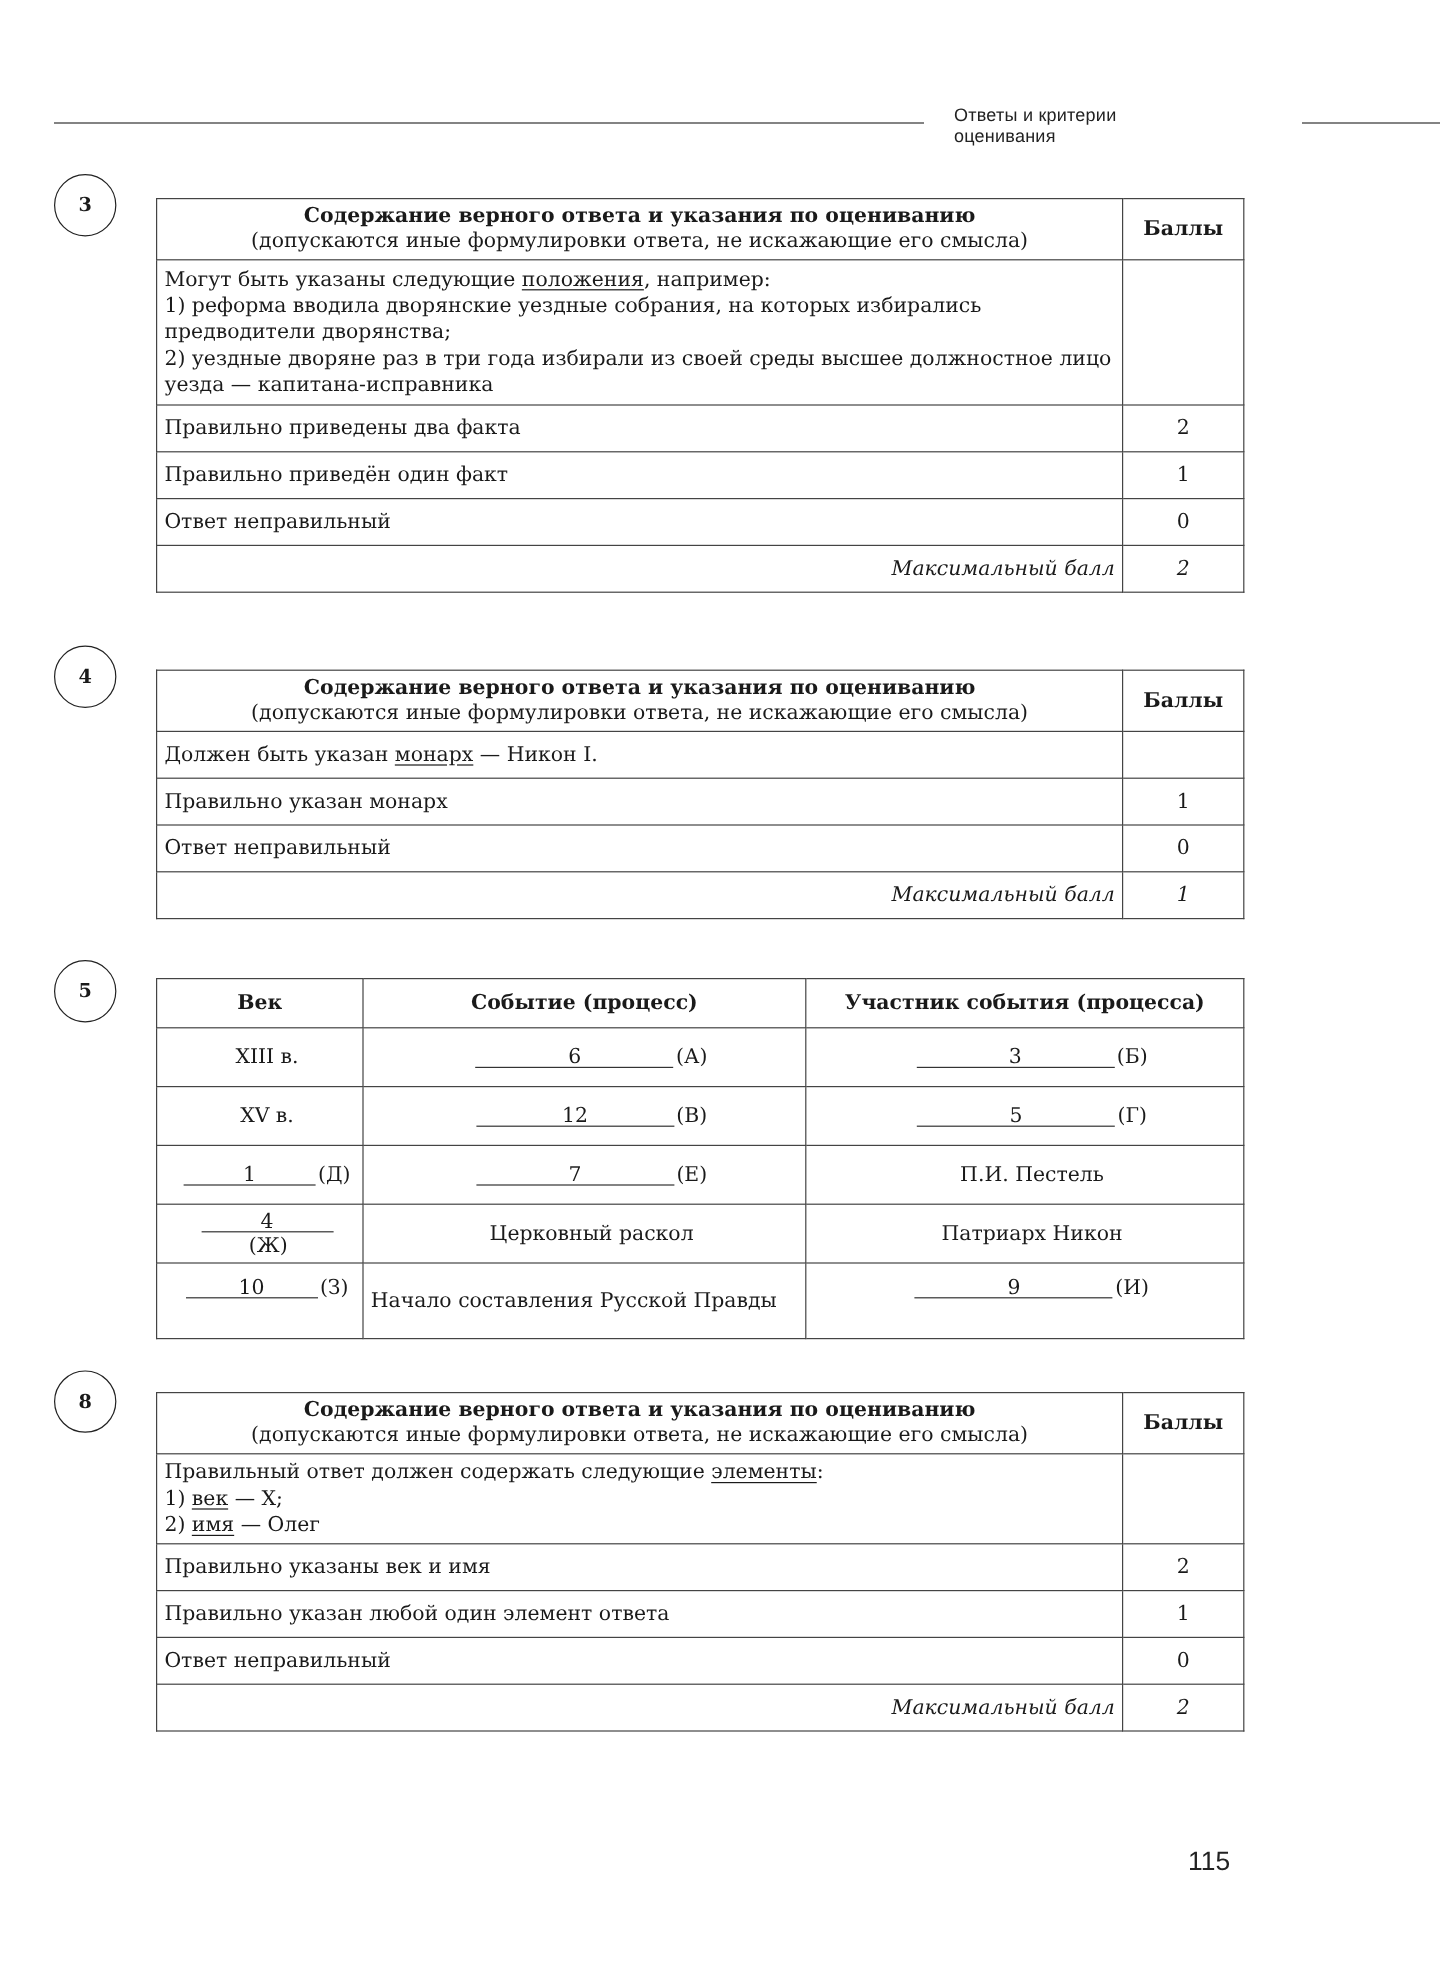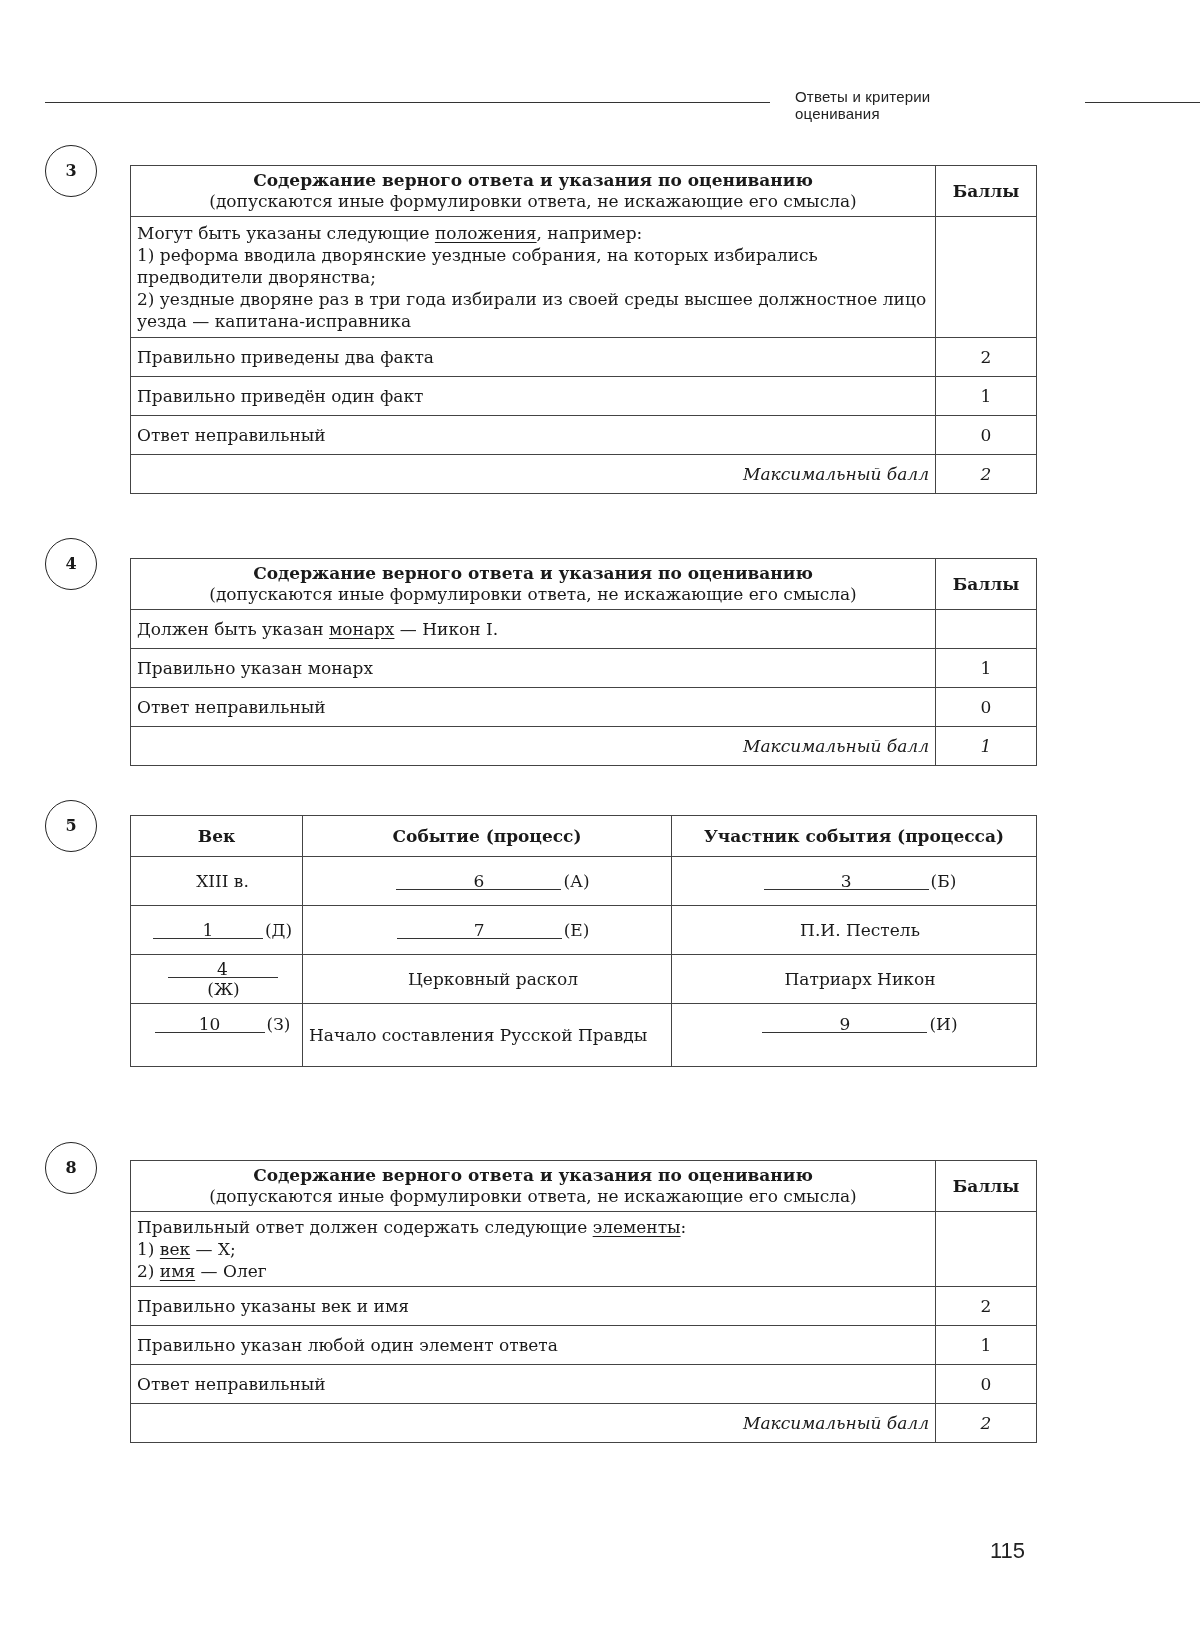--- a/index.html
+++ b/index.html
@@ -121,20 +121,25 @@
     <th style="width:155px;">Век</th>
     <th style="width:352px;">Событие (процесс)</th>
     <th>Участник события (процесса)</th>
   </tr>
   <tr>
     <td>XIII в.</td>
     <td><span class="blank w2">6</span><span class="lbl">(А)</span></td>
     <td><span class="blank w2">3</span><span class="lbl">(Б)</span></td>
   </tr>
   <tr>
+    <td>XV в.</td>
+    <td><span class="blank w2">12</span><span class="lbl">(В)</span></td>
+    <td><span class="blank w2">5</span><span class="lbl">(Г)</span></td>
+  </tr>
+  <tr>
     <td><span class="blank">1</span><span class="lbl">(Д)</span></td>
     <td><span class="blank w2">7</span><span class="lbl">(Е)</span></td>
     <td>П.И. Пестель</td>
   </tr>
   <tr>
     <td><span class="blank">4</span><span class="lbl">(Ж)</span></td>
     <td>Церковный раскол</td>
     <td>Патриарх Никон</td>
   </tr>
   <tr>

